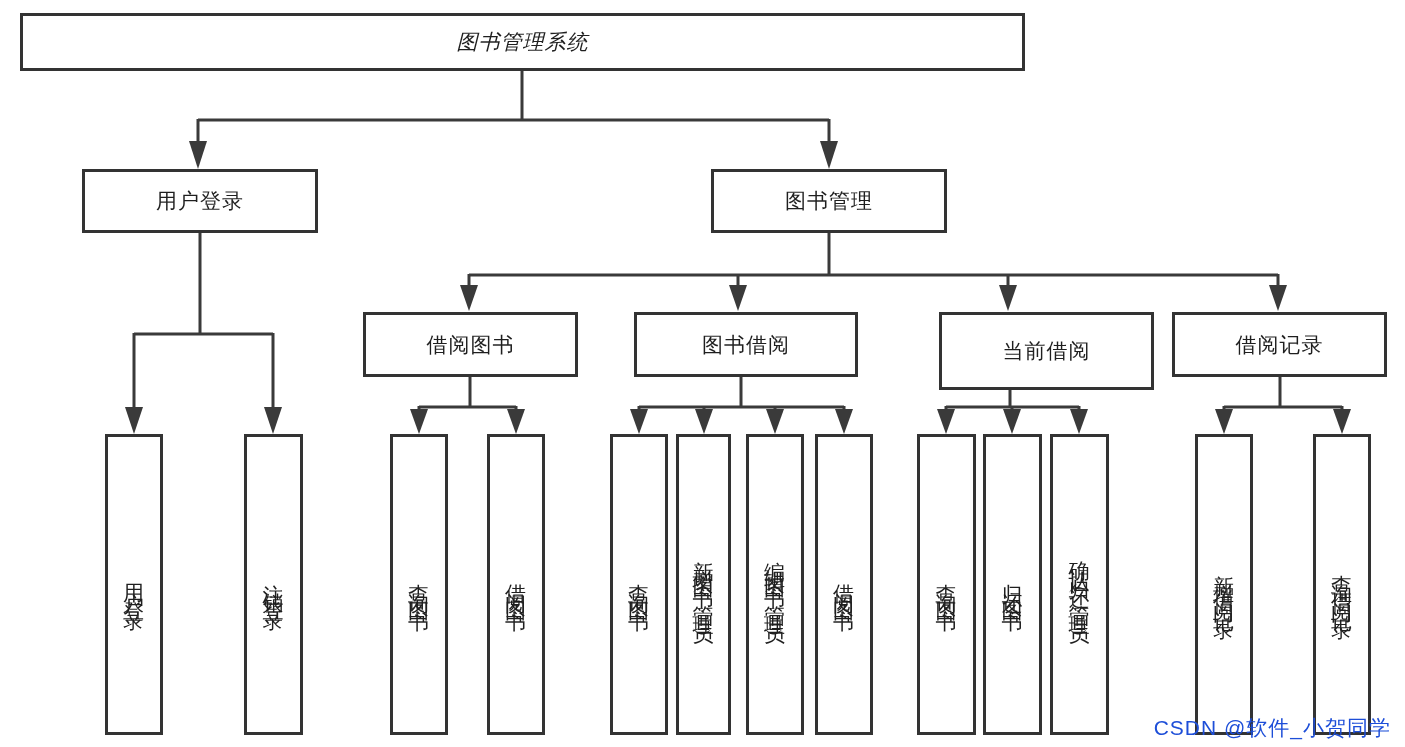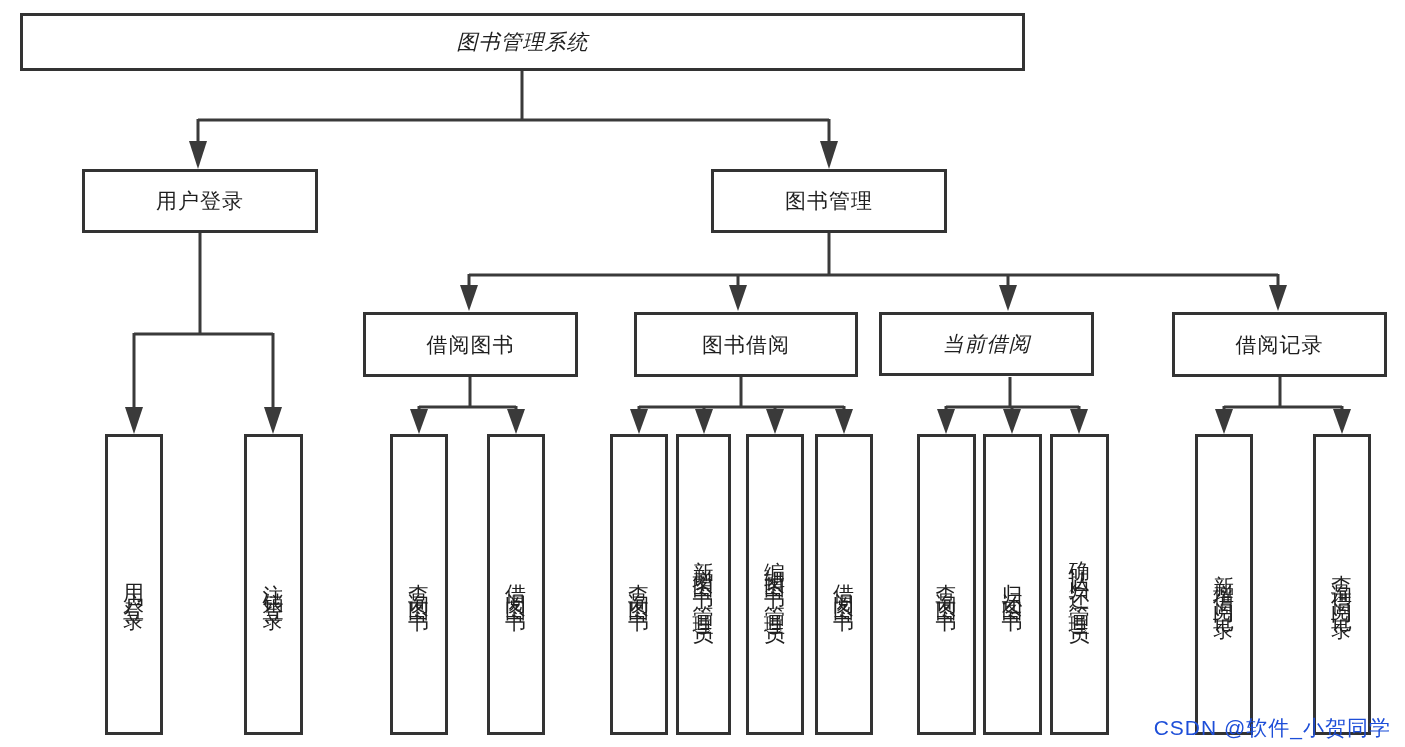--- a/index.html
+++ b/index.html
@@ -102,21 +102,21 @@
   <div class="box h-box" style="left:711px; top:169px; width:236px; height:64px;">
     <span>图书管理</span>
   </div>
 
   <div class="box h-box" style="left:363px; top:312px; width:215px; height:65px;">
     <span>借阅图书</span>
   </div>
   <div class="box h-box" style="left:634px; top:312px; width:224px; height:65px;">
     <span>图书借阅</span>
   </div>
-  <div class="box h-box" style="left:879px; top:312px; width:215px; height:64px;font-style:italic;">
+  <div class="box h-box" style="left:939px; top:312px; width:215px; height:78px;">
     <span>当前借阅</span>
   </div>
   <div class="box h-box" style="left:1172px; top:312px; width:215px; height:65px;">
     <span>借阅记录</span>
   </div>
 
   <div class="box v-box" style="left:105px; top:434px; width:58px; height:301px;">
     <span>用户登录</span>
   </div>
   <div class="box v-box" style="left:244px; top:434px; width:59px; height:301px;">

